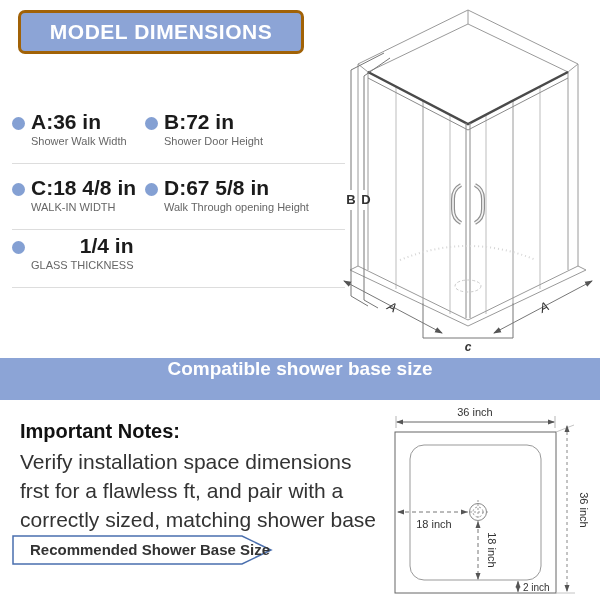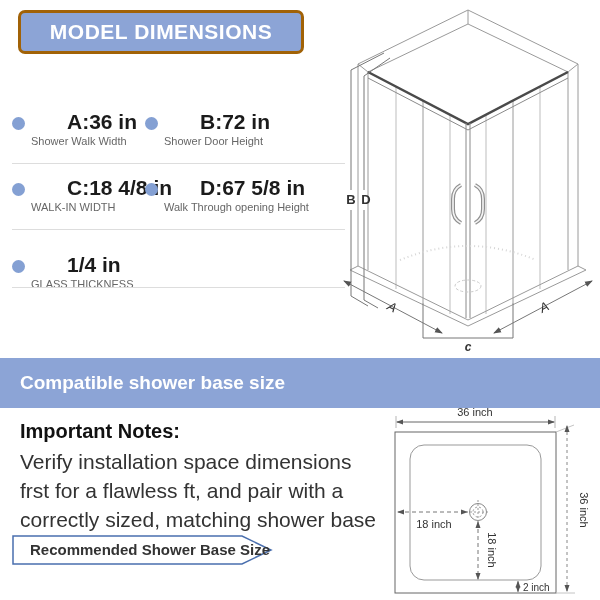--- a/index.html
+++ b/index.html
@@ -8,36 +8,36 @@
 
   
   .badge{position:absolute;left:18px;top:10px;width:280px;height:38px;
          background:#8CA4D6;border:3px solid #a16207;border-radius:7px;
          display:flex;align-items:center;justify-content:center;
          color:#fff;font-size:21px;font-weight:bold;letter-spacing:.5px;}
 
   
   .dim-item{position:absolute;display:flex;align-items:flex-start;}
   .bullet{width:13px;height:13px;border-radius:50%;background:#84A0D3;margin:7px 6px 0 0;flex:0 0 auto;}
-  .dim-value{font-size:21px;font-weight:600;color:#1b1b1b;line-height:1.15;margin-left:36px;}
+  .dim-value{font-size:21px;font-weight:600;color:#1b1b1b;line-height:1.15;}
   .dim-label{font-size:11px;color:#666;margin-top:1px;}
   .divider{position:absolute;left:12px;width:333px;height:1px;background:#ddd;}
 
-  .row1{top:110px;} .row2{top:176px;} .row3{top:253px;}
+  .row1{top:110px;} .row2{top:176px;} .row3{top:234px;text-align:right;}
   .col1{left:12px;} .col2{left:145px;}
   .div1{top:163px;} .div2{top:229px;} .div3{top:287px;}
 
   
   .shower-svg{position:absolute;left:338px;top:8px;}
   .base-svg{position:absolute;left:370px;top:398px;}
 
   
-  .banner{position:absolute;left:0;top:358px;width:600px;height:50px;background:#8CA4D6;
+  .banner{position:absolute;left:0;top:358px;width:600px;height:42px;background:#8CA4D6;
           display:flex;align-items:center;justify-content:space-between;
-          padding:0 20px;box-sizing:border-box;}
+          padding:0 20px;box-sizing:border-box;flex-direction:column;}
   .banner-title{color:#fff;font-size:19px;font-weight:bold;}
   .banner-note{color:#fdfdfd;font-size:13.5px;}
 
   
   .notes-heading{position:absolute;left:20px;top:420px;font-size:20px;font-weight:bold;color:#111;}
   .notes-body{position:absolute;left:20px;top:448px;width:356px;font-size:21px;
               line-height:1.38;color:#333;}
   .ribbon-svg{position:absolute;left:12px;top:535px;}
 
   svg text{font-family:"Liberation Sans",sans-serif;fill:#333;}

